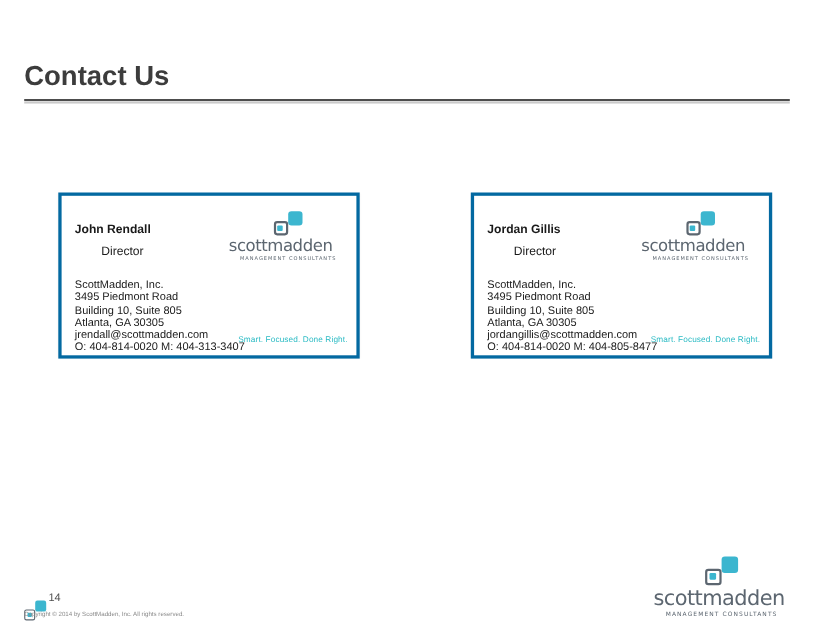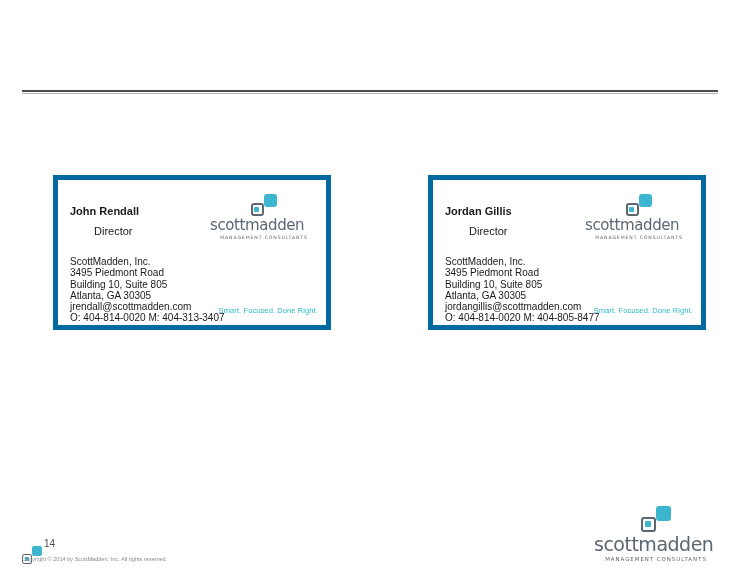--- a/index.html
+++ b/index.html
@@ -50,21 +50,21 @@
     background: #b4b4b4;
   }
 
   
   .card {
     position: absolute;
     top: 175px;
     width: 268px;
     height: 145px;
     background: #ffffff;
-    border: 5px solid #0369a1;
+    border: 3px solid #0369a1;
     box-shadow: 0 0 2px rgba(0,0,0,0.06);
   }
   .card.left { left: 53px; }
   .card.right { left: 428px; }
 
   .card-name {
     position: absolute;
     left: 12px;
     top: 25px;
     font-size: 11px;
@@ -216,20 +216,21 @@
   .logo-footer .logo-sub {
     font-size: 5.4px;
     letter-spacing: 1px;
   }
 </style>
 </head>
 <body>
 
 <div class="slide">
 
+  <div class="title">Contact Us</div>
   <div class="title-rule"></div>
   <div class="title-rule-thin"></div>
 
   <div class="card left">
     <div class="card-name">John Rendall</div>
     <div class="card-role">Director</div>
     <div class="card-address">ScottMadden, Inc.
 3495 Piedmont Road
 Building 10, Suite 805
 Atlanta, GA 30305

